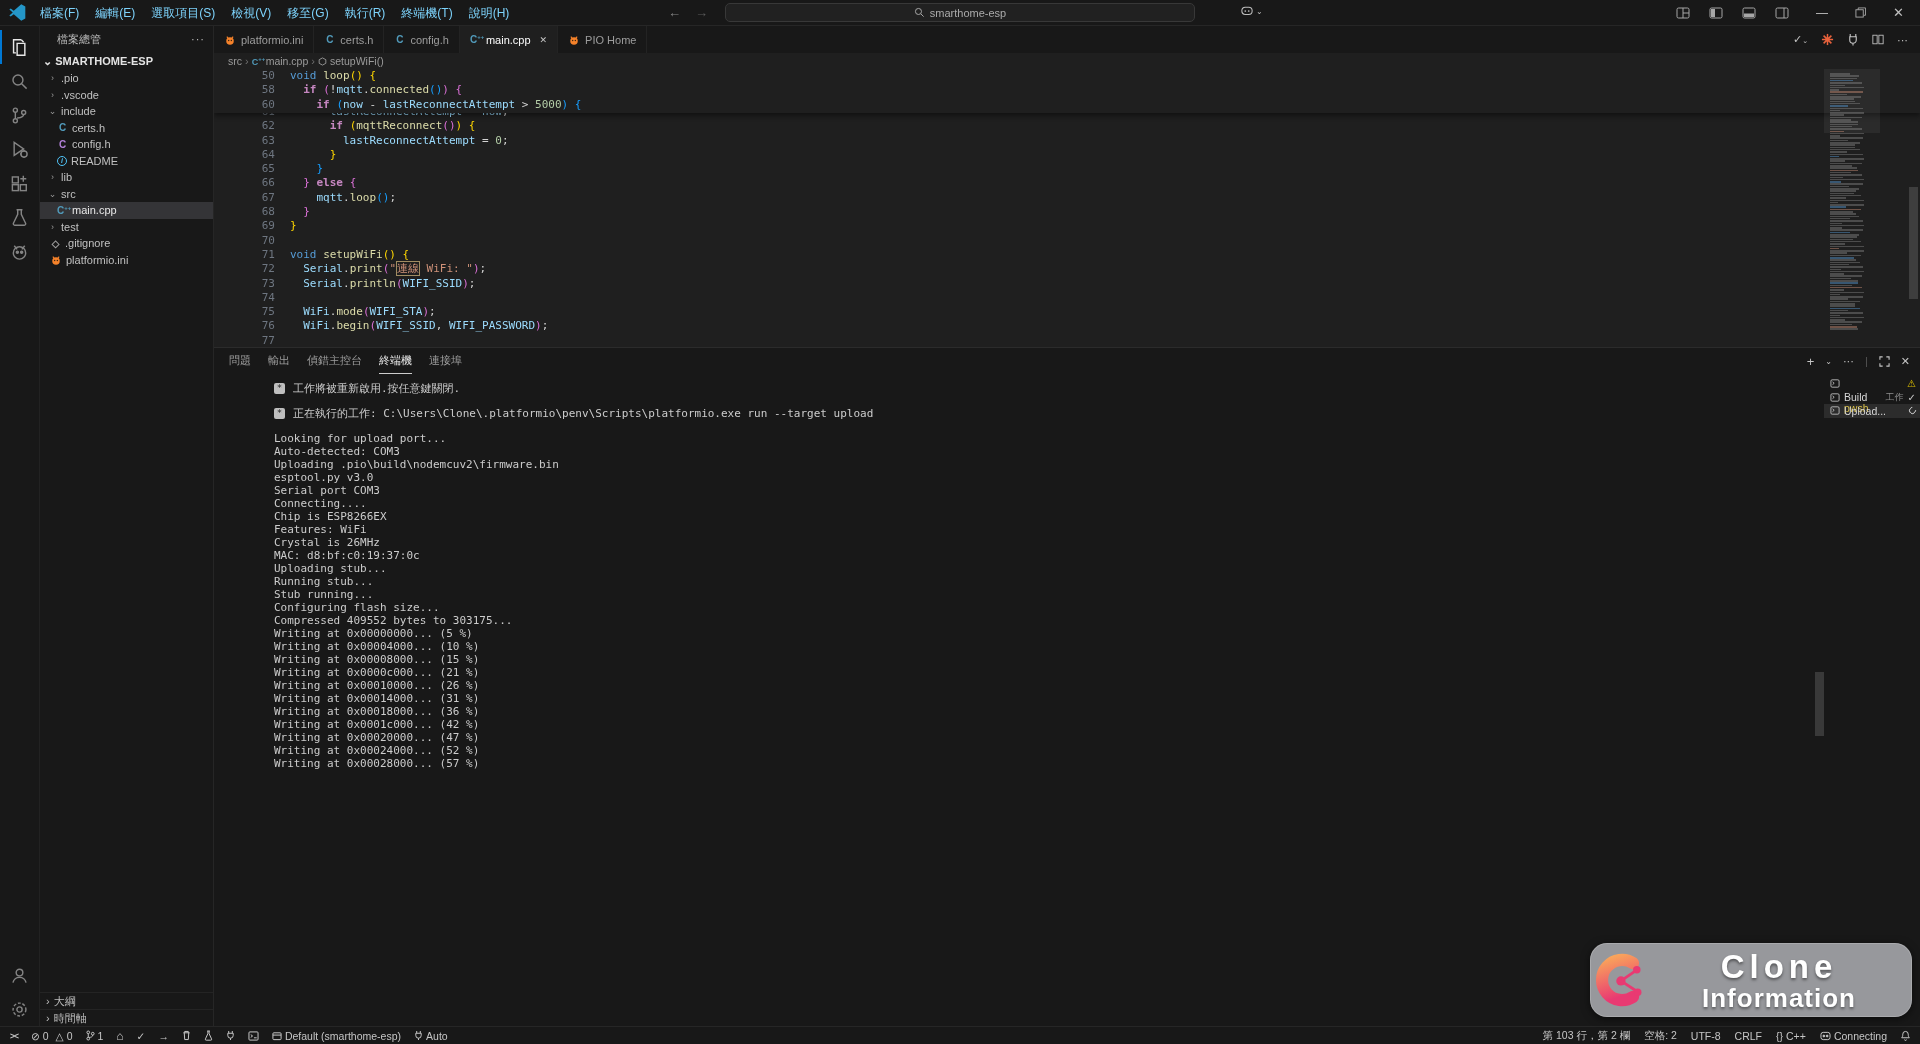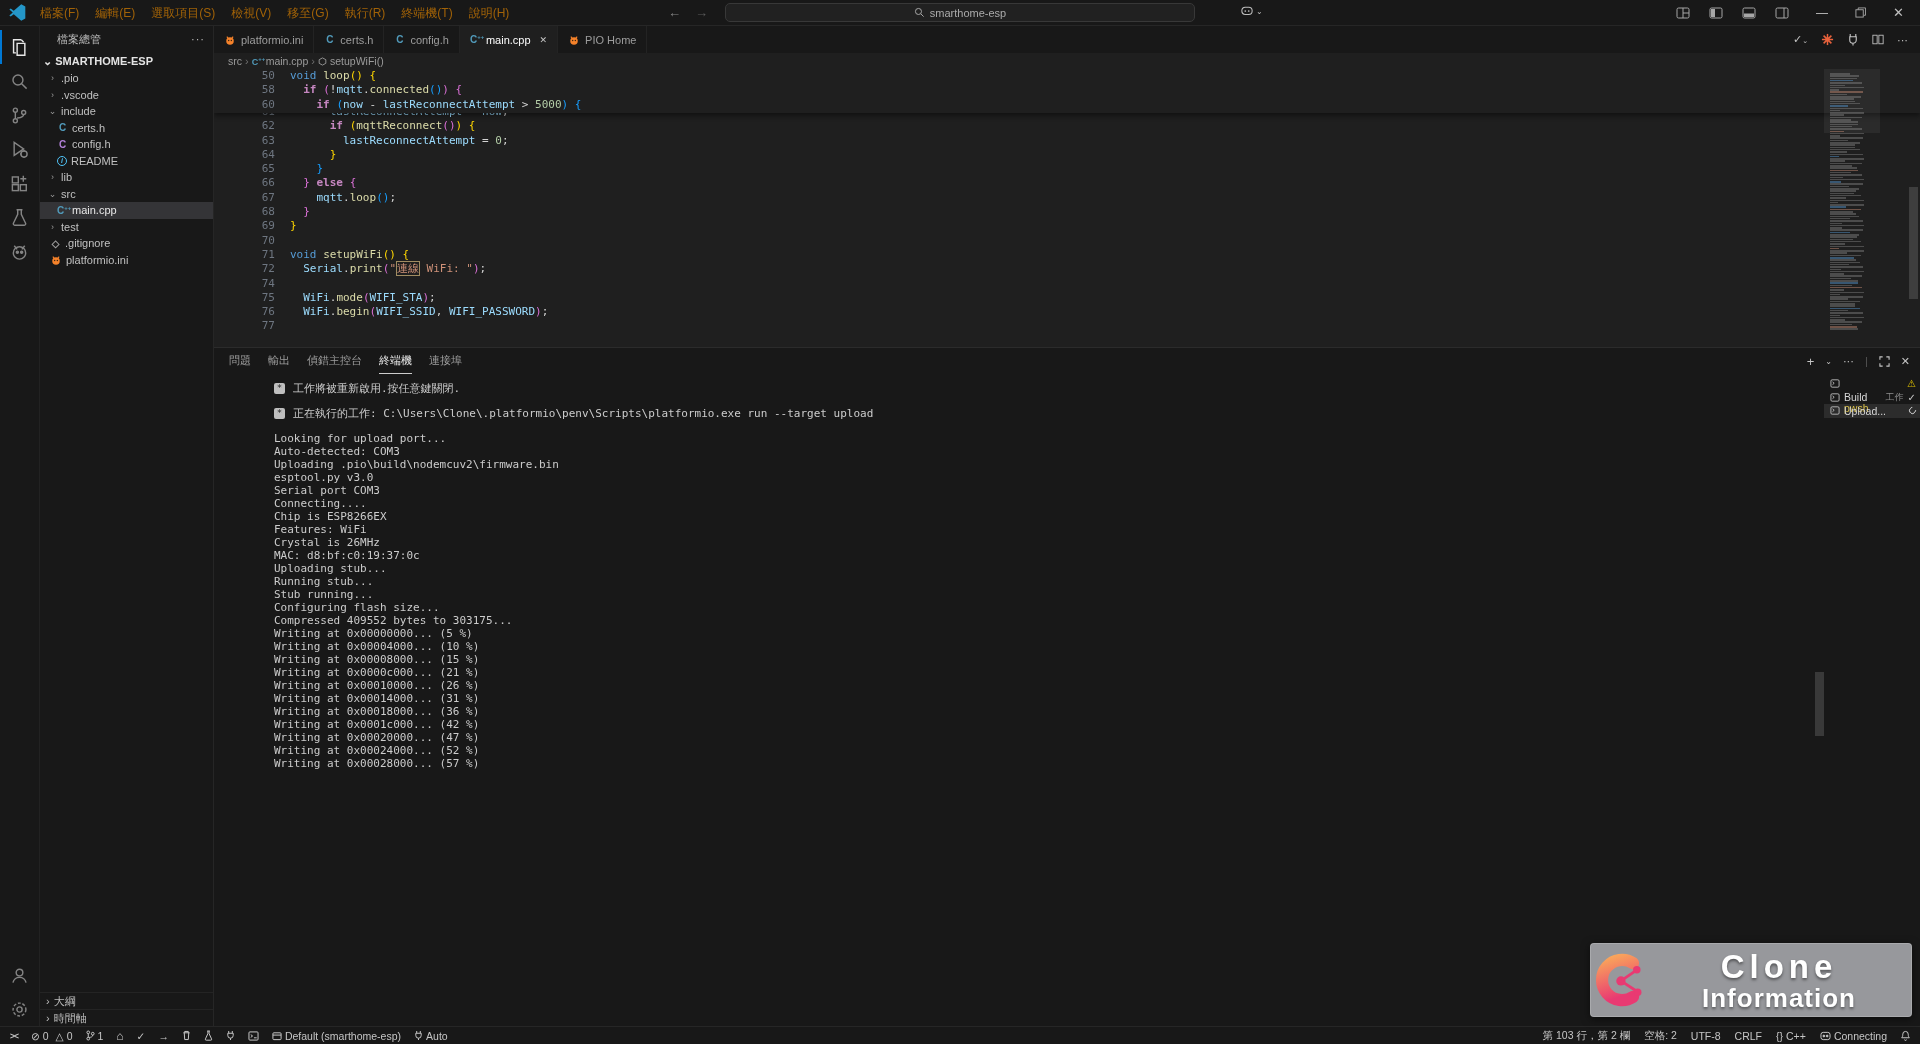--- a/index.html
+++ b/index.html
@@ -4,21 +4,21 @@
 <style>
   * { box-sizing: border-box; margin: 0; padding: 0; }
   html,body { width:1920px; height:1044px; overflow:hidden; background:#181818;
     font-family:"Liberation Sans",sans-serif; color:#cccccc; }
   .app { position:relative; width:1920px; height:1044px; display:flex; flex-direction:column; }
 
   
   .titlebar { height:26px; flex:none; background:#181818; border-bottom:1px solid #262626;
     display:flex; align-items:center; position:relative; font-size:12px; }
   .vsc-logo { width:17px; height:17px; margin:0 6px 0 9px; flex:none; }
-  .menu-item { padding:0 8px; height:20px; line-height:20px; border-radius:4px; color:#a16207; cursor:default; }
+  .menu-item { padding:0 8px; height:20px; line-height:20px; border-radius:4px; color:#7dd3fc; cursor:default; }
   .nav-arrows { position:absolute; left:668px; display:flex; gap:14px; color:#9a9a9a; font-size:13px; }
   .searchbox { position:absolute; left:50%; top:3px; transform:translateX(-50%); width:470px; height:19px;
     background:#212121; border:1px solid #383838; border-radius:5px; display:flex; align-items:center;
     justify-content:center; gap:5px; color:#ababab; font-size:11px; }
   .copilot { position:absolute; left:1240px; top:5px; display:flex; align-items:center; gap:2px; color:#bdbdbd; }
   .titlebar-right { margin-left:auto; display:flex; align-items:center; gap:19px; padding-right:16px; color:#c0c0c0; }
   .titlebar-right svg, .nav-arrows span { opacity:.85; }
 
   
   .main { flex:1; display:flex; min-height:0; }
@@ -101,21 +101,21 @@
   
   .statusbar { height:18px; flex:none; background:#181818; border-top:1px solid #262626;
     display:flex; align-items:center; font-size:10.5px; color:#c6c6c6; padding:0 10px; gap:13px; }
   .sb-item { display:flex; align-items:center; gap:3px; white-space:nowrap; }
   .sb-right { margin-left:auto; display:flex; align-items:center; gap:14px; }
   .remote-glyph { font-size:8.5px; letter-spacing:-1px; font-weight:bold; }
   .statusbar svg { stroke:#c6c6c6; fill:none; stroke-width:1.1; }
 
   
   .watermark { position:absolute; right:8px; bottom:27px; width:322px; height:74px; background:#97989c;
-    border-radius:4px; box-shadow:0 2px 8px rgba(0,0,0,.55), inset 0 0 0 1px rgba(255,255,255,.18);
+    border-radius:17px; box-shadow:0 2px 8px rgba(0,0,0,.55), inset 0 0 0 1px rgba(255,255,255,.18);
     display:flex; align-items:center; padding:0 2px; }
   .wm-text { flex:1; text-align:center; color:#ffffff; font-weight:bold; line-height:1;
     text-shadow:0 2px 3px rgba(0,0,0,.45); }
   .wm-l1 { font-size:33px; letter-spacing:5px; }
   .wm-l2 { font-size:26px; letter-spacing:1px; margin-top:2px; }
 </style>
 </head>
 <body>
 
 <div class="app">
@@ -454,20 +454,24 @@
               <span class="ln">70</span>
               <span class="lt"></span>
             </div>
             <div class="cl">
               <span class="ln">71</span>
               <span class="lt"><span class="tok kw">void</span><span class="tok pl"> </span><span class="tok fn">setupWiFi</span><span class="tok b1">(</span><span class="tok b1">)</span><span class="tok pl"> </span><span class="tok b1">{</span></span>
             </div>
             <div class="cl">
               <span class="ln">72</span>
               <span class="lt"><span class="tok pl">  </span><span class="tok var">Serial</span><span class="tok pl">.</span><span class="tok fn">print</span><span class="tok b2">(</span><span class="tok str">"</span><span class="tok stru">連線</span><span class="tok str"> WiFi: "</span><span class="tok b2">)</span><span class="tok pl">;</span></span>
+            </div>
+            <div class="cl">
+              <span class="ln">73</span>
+              <span class="lt"><span class="tok pl">  </span><span class="tok var">Serial</span><span class="tok pl">.</span><span class="tok fn">println</span><span class="tok b2">(</span><span class="tok var">WIFI_SSID</span><span class="tok b2">)</span><span class="tok pl">;</span></span>
             </div>
             <div class="cl">
               <span class="ln">74</span>
               <span class="lt"></span>
             </div>
             <div class="cl">
               <span class="ln">75</span>
               <span class="lt"><span class="tok pl">  </span><span class="tok var">WiFi</span><span class="tok pl">.</span><span class="tok fn">mode</span><span class="tok b2">(</span><span class="tok var">WIFI_STA</span><span class="tok b2">)</span><span class="tok pl">;</span></span>
             </div>
             <div class="cl">

